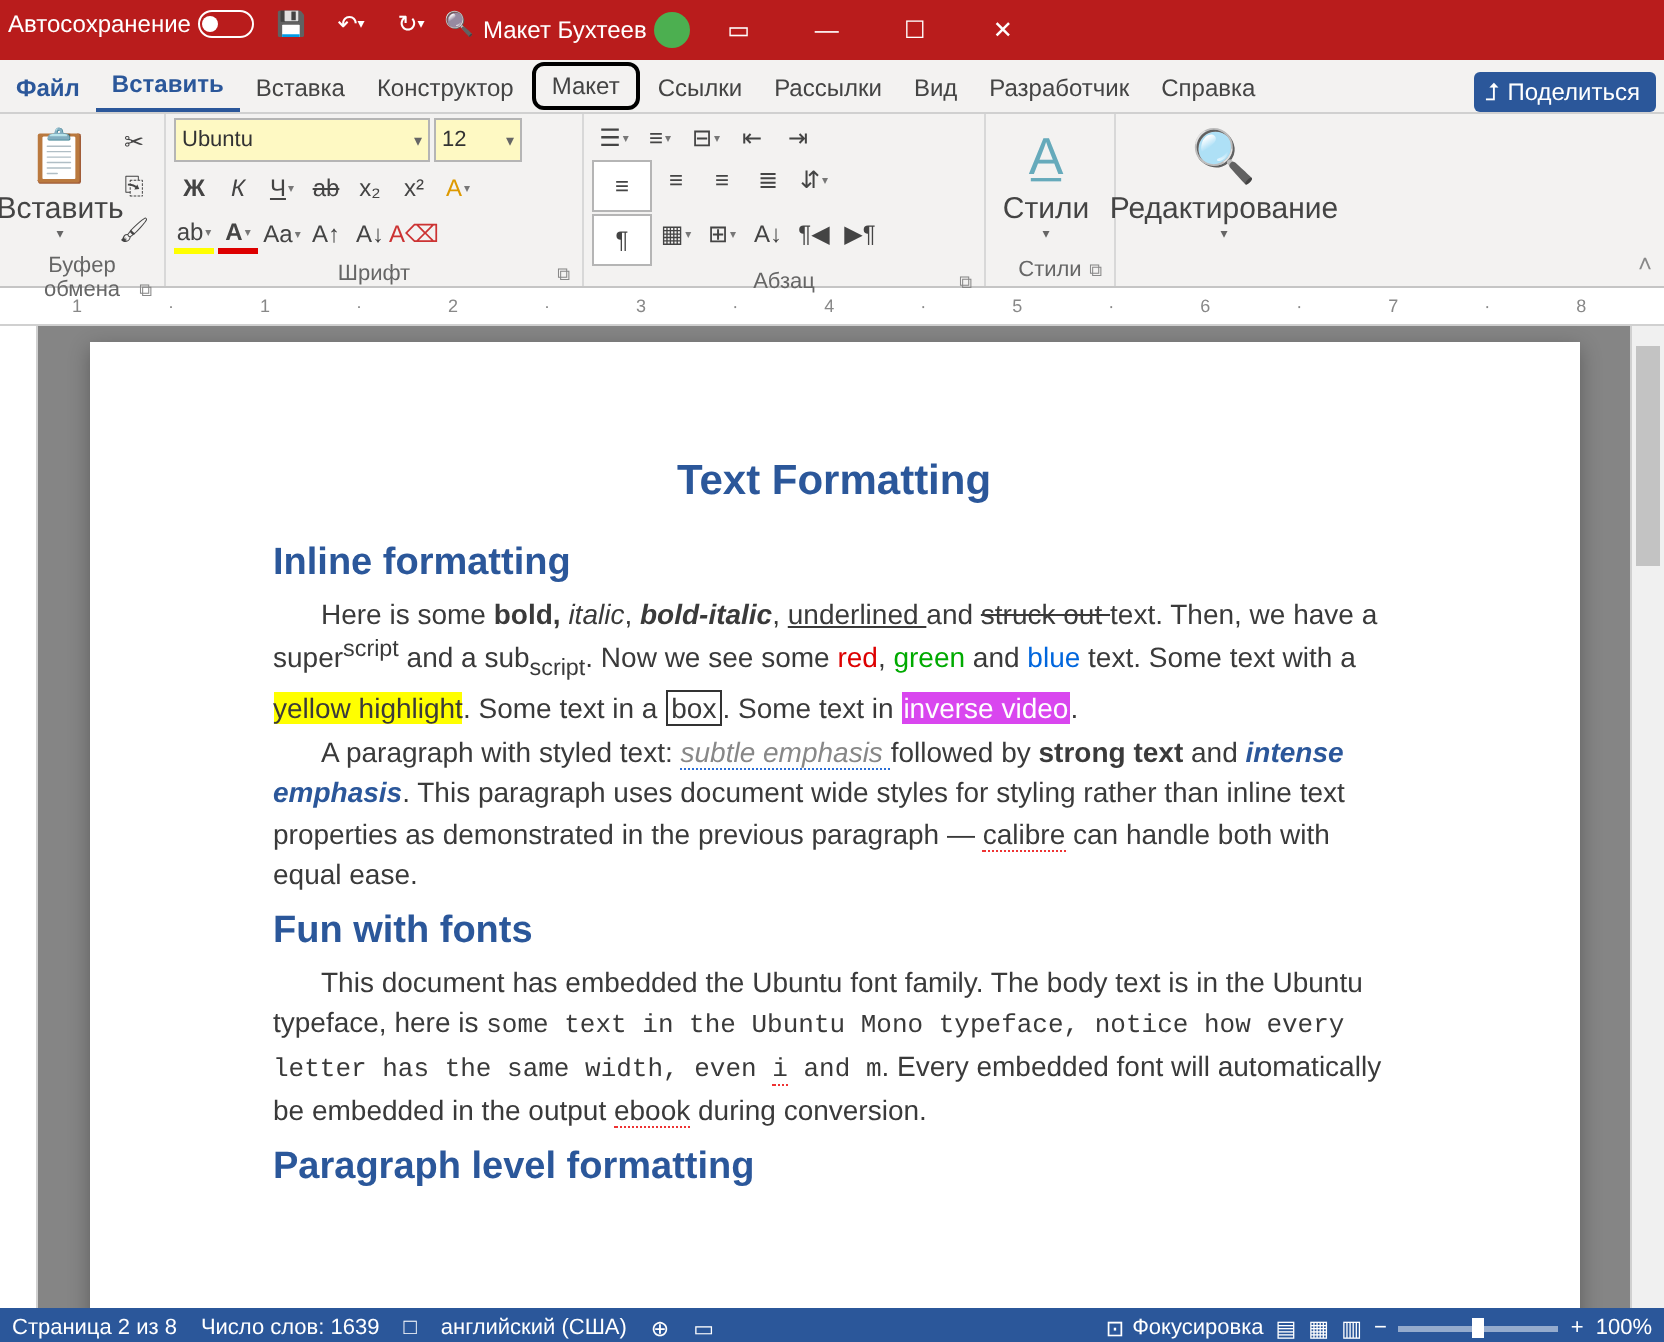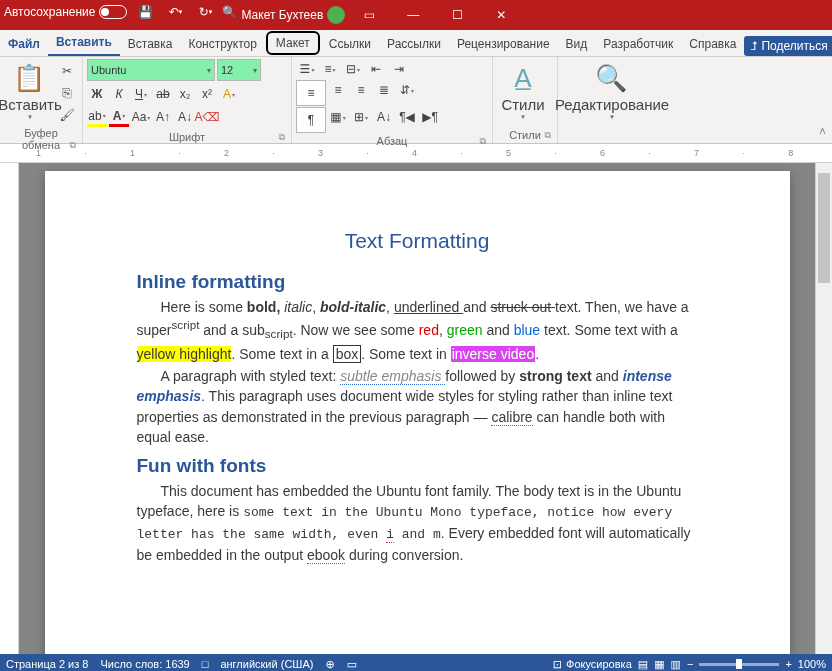--- a/index.html
+++ b/index.html
@@ -21,36 +21,36 @@
 .tabbar .share{margin-left:auto;margin-right:4px;background:#2b579a;color:#fff;padding:3px 8px 3px 6px;border-radius:3px;display:flex;align-items:center;gap:4px;cursor:pointer}
 .ribbon{height:86px;background:#f3f2f1;display:flex;border-bottom:1px solid #c5c5c5}
 .rgroup{display:flex;flex-direction:column;border-right:1px solid #d8d8d8;padding:2px 4px 0 4px}
 .rgroup .body{display:flex;flex:1;align-items:flex-start;flex-wrap:wrap;gap:1px}
 .rgroup .label{text-align:center;font-size:11px;color:#666;padding:2px 0;position:relative}
 .rgroup .label .launcher{position:absolute;right:2px;bottom:2px;font-size:9px;color:#888;cursor:pointer}
 .big-btn{display:flex;flex-direction:column;align-items:center;justify-content:center;width:52px;height:66px;cursor:pointer}
 .big-btn .icn{font-size:26px;color:#2b579a}
 .big-btn .lbl{font-size:15px;color:#444;margin-top:2px;text-align:center}
 .font-row{display:flex;gap:2px;align-items:center;margin-bottom:2px}
-.combo{height:20px;border:1px solid #b5b5b5;background:#86efac;display:flex;align-items:center;padding:0 3px;font-size:11px}
+.combo{height:20px;border:1px solid #b5b5b5;background:#fef9c3;display:flex;align-items:center;padding:0 3px;font-size:11px}
 .combo .dd{margin-left:auto;color:#666;font-size:8px;padding-left:3px}
 .sm-btn{width:20px;height:20px;display:flex;align-items:center;justify-content:center;cursor:pointer;font-size:12px;color:#444}
 .sm-btn .dd{font-size:6px;color:#777;margin-left:1px}
 .sm-btn.hl-yellow{border-bottom:3px solid #ffff00;height:17px}
 .sm-btn.hl-red{border-bottom:3px solid #d00;height:17px}
 .para-col{display:flex;flex-direction:column;gap:1px}
 .para-row{display:flex;gap:1px}
 .para-row .sm-btn{width:22px}
 .sb-wrap{border:1px solid #b5b5b5;background:#fff;padding:2px 3px;display:flex;align-items:center;gap:2px}
 .ruler-row{height:18px;background:#fff;border-bottom:1px solid #d0d0d0;display:flex;color:#888;font-size:9px;align-items:center;padding-left:36px;gap:43px;overflow:hidden}
 .workspace{height:491px;display:flex;background:#858585}
 .vruler{width:18px;background:#fff;border-right:1px solid #d0d0d0}
 .docarea{flex:1;overflow:auto;background:#858585;position:relative}
 .page{width:745px;min-height:1000px;background:#fff;margin:8px auto;box-shadow:0 3px 10px rgba(0,0,0,.3);padding:58px 92px 40px 92px;box-sizing:border-box}
-.doc-title{color:#2b579a;font-weight:normal;font-size:21px;text-align:center;margin:0 0 18px 0;font-family:Tahoma,sans-serif}
+.doc-title{color:#2b579a;font-weight:bold;font-size:21px;text-align:center;margin:0 0 18px 0;font-family:Tahoma,sans-serif}
 .doc-h2{color:#2b579a;font-weight:bold;font-size:19px;margin:8px 0 4px 0;font-family:Tahoma,sans-serif}
 .doc-p{color:#3a3a3a;font-size:14px;line-height:1.45;margin:0 0 2px 0;font-family:Tahoma,sans-serif;text-indent:24px}
 .err{border-bottom:1.5px dotted #e33}
 .err-b{border-bottom:1.5px dotted #2a6ed6}
 .box{border:1px solid #333;padding:0 2px}
 .inv{background:#d946ef;color:#fff;padding:0 1px}
 .mono{font-family:"Courier New",monospace;font-size:13px}
 .statusbar{height:20px;background:#2b579a;color:#fff;display:flex;align-items:center;font-size:11px;padding:0 6px;gap:12px}
 .statusbar .sb-item{display:flex;align-items:center;gap:4px;cursor:pointer}
 .statusbar .sb-right{margin-left:auto;display:flex;align-items:center;gap:6px}
@@ -86,21 +86,20 @@
 </div>
 
 <div class="tabbar">
   <div class="tab file">Файл</div>
   <div class="tab active">Вставить</div>
   <div class="tab">Вставка</div>
   <div class="tab">Конструктор</div>
   <div class="tab highlight">Макет</div>
   <div class="tab">Ссылки</div>
   <div class="tab">Рассылки</div>
-  <div class="tab">Рецензирование</div>
   <div class="tab">Вид</div>
   <div class="tab">Разработчик</div>
   <div class="tab">Справка</div>
   <div class="share">
     <span>⮥</span>
     <span>Поделиться</span>
   </div>
 </div>
 
 <div class="ribbon">
@@ -250,20 +249,21 @@
       <p class="doc-p">
         <span>Here is some </span><b>bold,</b><span> </span><i>italic</i><span>, </span><b><i>bold-italic</i></b><span>, </span><u>underlined </u><span>and </span><s>struck out </s><span> text. Then, we have a super</span><sup>script</sup><span> and a sub</span><sub>script</sub><span>. Now we see some </span><span style="color:#d00">red</span><span>, </span><span style="color:#0a0">green</span><span> and </span><span style="color:#06d">blue</span><span> text. Some text with a </span><span style="background:#ffff00">yellow highlight</span><span>. Some text in a </span><span class="box">box</span><span>. Some text in </span><span class="inv">inverse video</span><span>.</span>
       </p>
       <p class="doc-p">
         <span>A paragraph with styled text: </span><i style="color:#888"><span class="err-b">subtle emphasis </span></i><span>followed by </span><b>strong text</b><span> and </span><b><i style="color:#2b579a">intense emphasis</i></b><span>. This paragraph uses document wide styles for styling rather than inline text properties as demonstrated in the previous paragraph — </span><span class="err">calibre</span><span> can handle both with equal ease.</span>
       </p>
       <h2 class="doc-h2">Fun with fonts</h2>
       <p class="doc-p">
         <span>This document has embedded the Ubuntu font family. The body text is in the Ubuntu typeface, here is </span><span class="mono">some text in the Ubuntu Mono typeface, notice how every letter has the same width, even </span><span class="mono err">i</span><span class="mono"> and </span><span class="mono">m</span><span>. Every embedded font will automatically be embedded in the output </span><span class="err">ebook</span><span> during conversion.</span>
       </p>
+      <h2 class="doc-h2">Paragraph level formatting</h2>
     </div>
   </div>
   <div class="vsb">
       <div class="thumb"></div>
     </div>
 </div>
 
 <div class="statusbar">
   <div class="sb-item">Страница 2 из 8</div>
   <div class="sb-item">Число слов: 1639</div>

